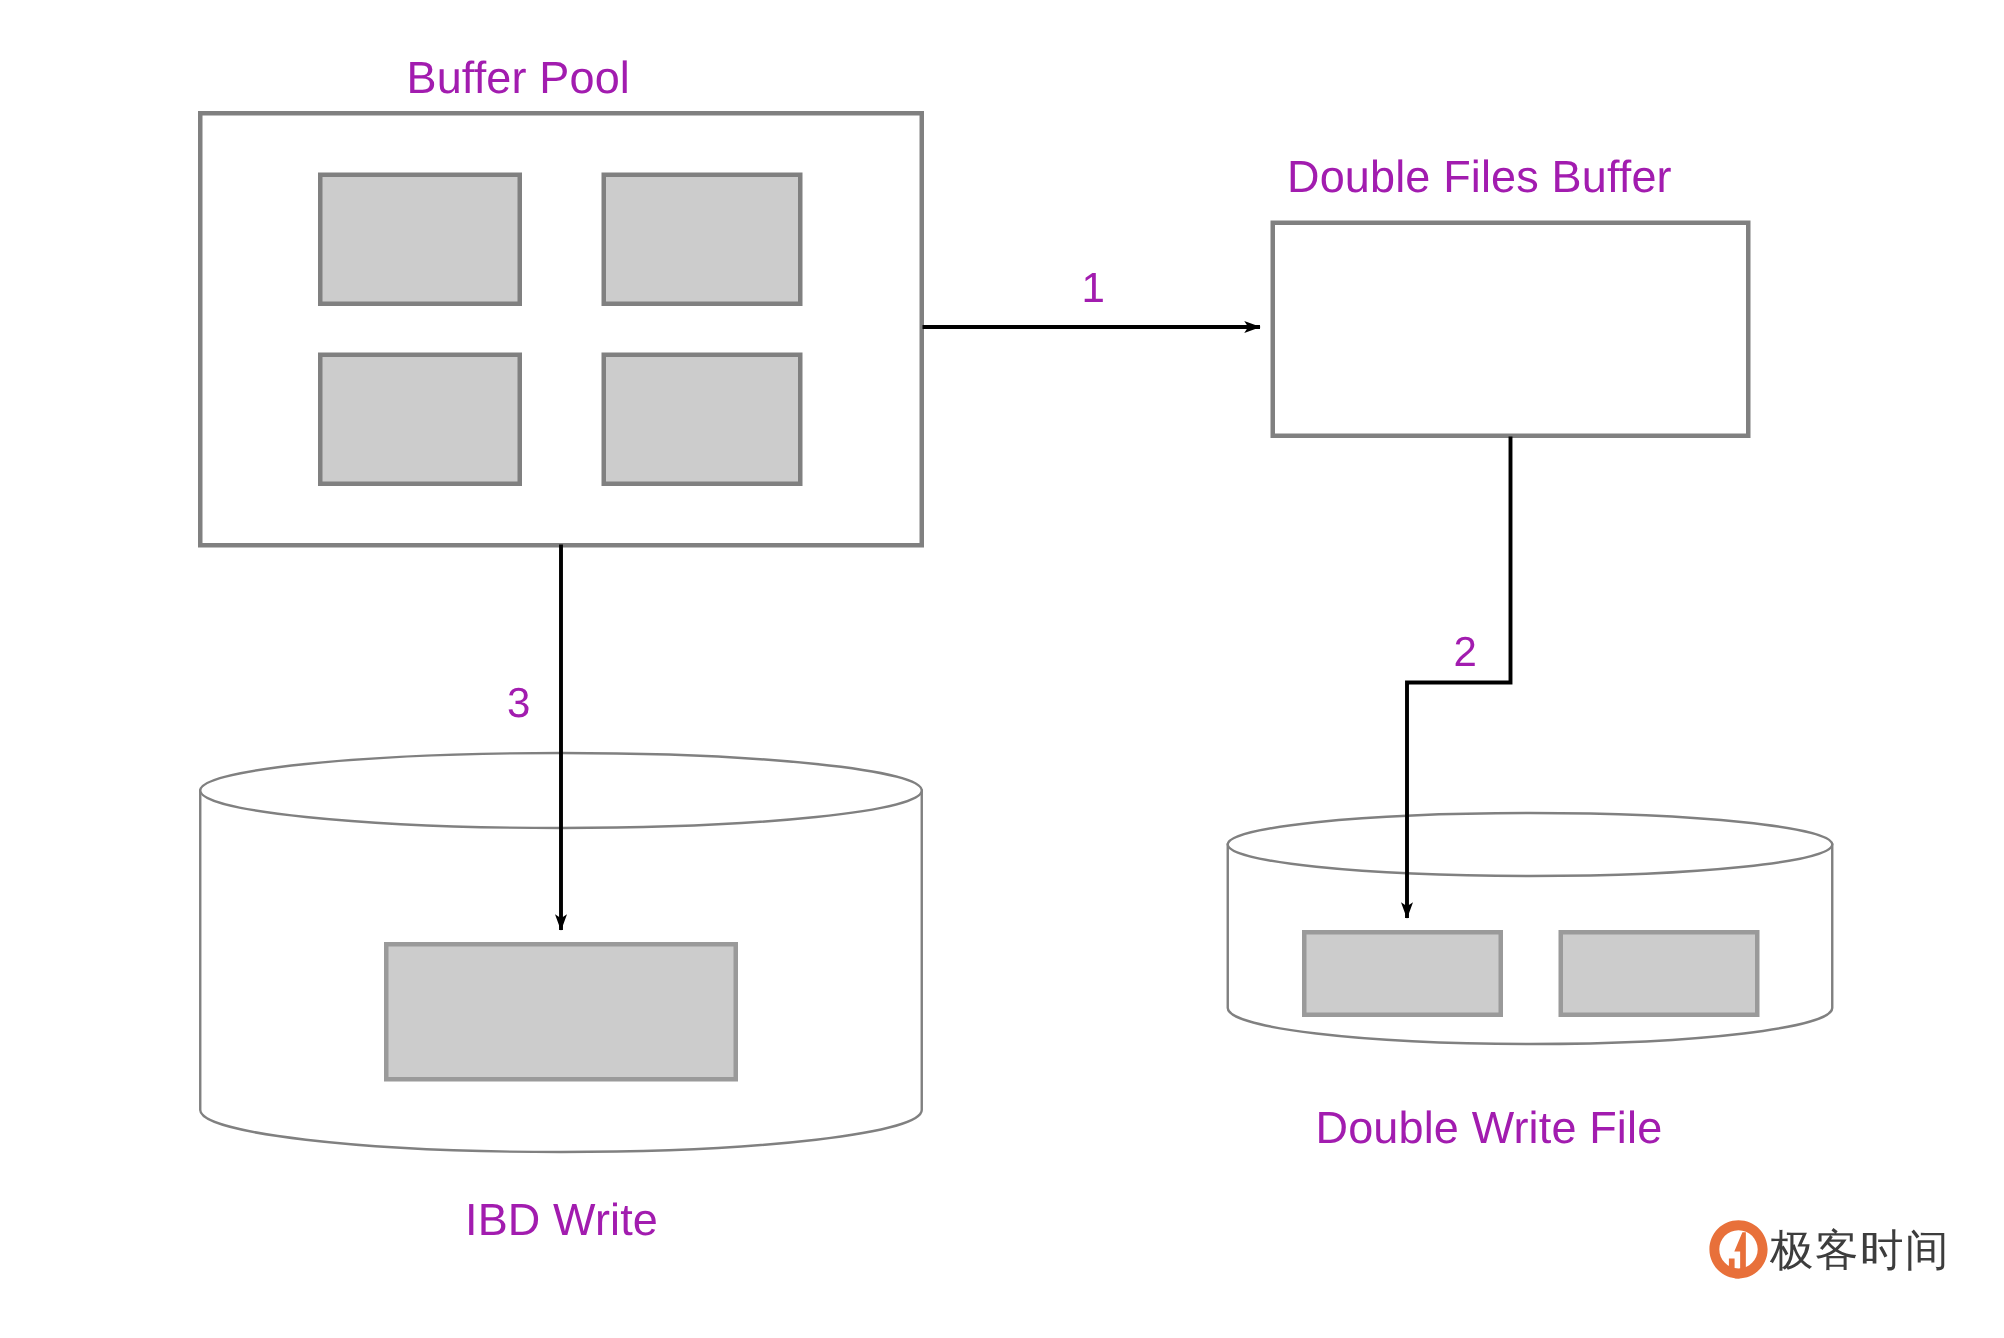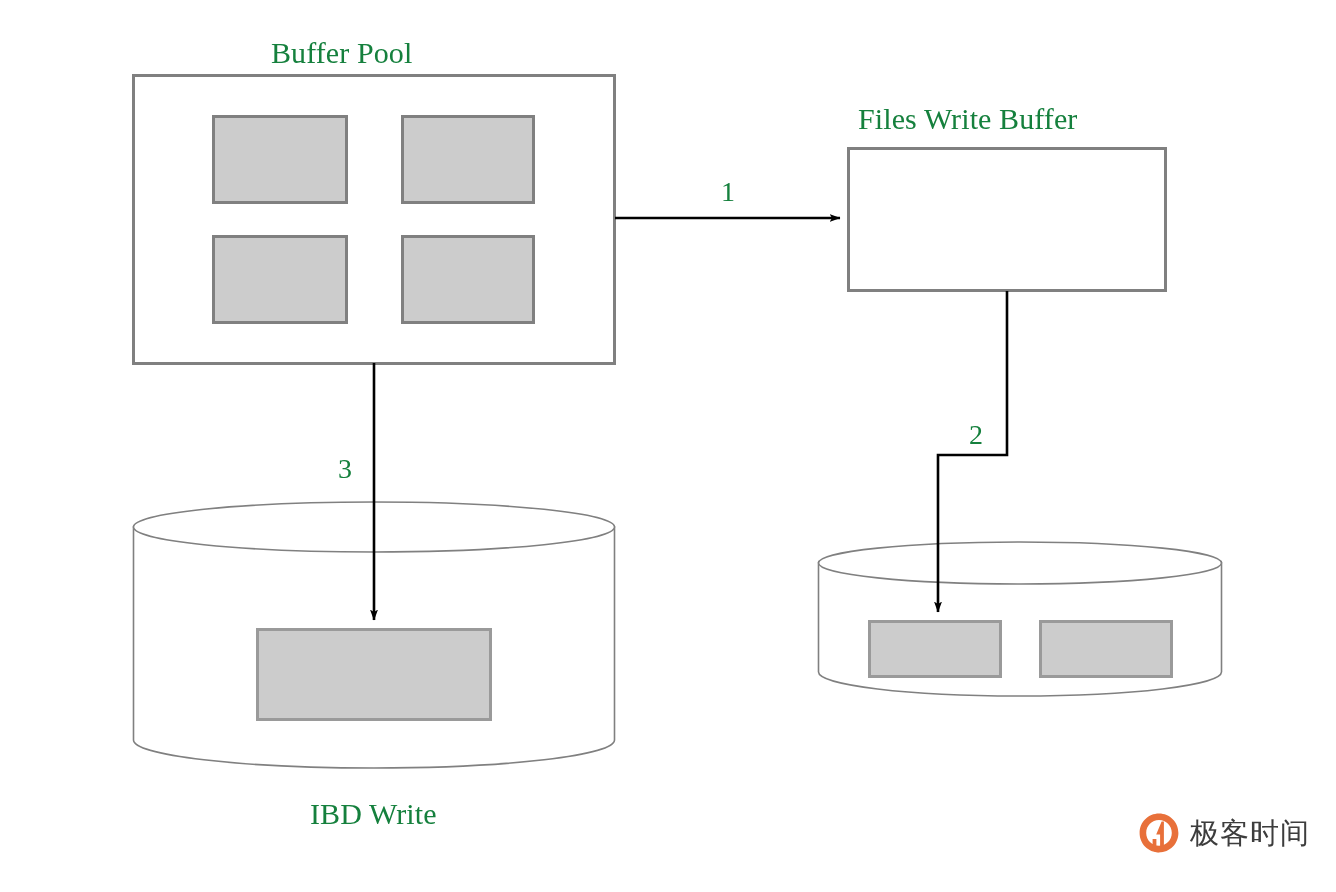--- a/index.html
+++ b/index.html
@@ -21,40 +21,39 @@
   }
   #diagram-svg {
     position: absolute;
     top: 0;
     left: 0;
     width: 1336px;
     height: 892px;
   }
   .diagram-label {
     position: absolute;
-    font-family: Liberation Serif, serif;
-    color: #15803d;
+    font-family: Liberation Sans, sans-serif;
+    color: #a21caf;
     white-space: nowrap;
     line-height: 1;
   }
   .title-label {
     font-size: 30px;
     letter-spacing: 0.1px;
   }
   .step-label {
     font-size: 28px;
     font-weight: 400;
   }
   .watermark {
     position: absolute;
     left: 1138px;
     top: 812px;
     display: flex;
     align-items: center;
-    gap: 10px;
   }
   .watermark-mark {
     width: 42px;
     height: 42px;
     position: relative;
     flex: 0 0 auto;
   }
   .watermark-text {
     font-family: "DejaVu Sans", sans-serif;
     font-size: 29px;
@@ -102,24 +101,25 @@
 
     <path d="M615,218 L840,218" fill="none" stroke="#000000" stroke-width="2.6" marker-end="url(#arrowhead)"></path>
 
     <path d="M374,363 L374,620" fill="none" stroke="#000000" stroke-width="2.6" marker-end="url(#arrowhead)"></path>
 
     <path d="M1007,291 L1007,455 L938,455 L938,612" fill="none" stroke="#000000" stroke-width="2.6" stroke-linejoin="miter" marker-end="url(#arrowhead)"></path>
   </svg>
 
   <div class="diagram-label title-label" style="left:271px; top:38px;">Buffer Pool</div>
 
-  <div class="diagram-label title-label" style="left:858px; top:104px;">Files Write Buffer</div>
+  <div class="diagram-label title-label" style="left:858px; top:104px;">Double Files Buffer</div>
 
   <div class="diagram-label title-label" style="left:310px; top:799px;">IBD Write</div>
 
+  <div class="diagram-label title-label" style="left:877px; top:738px;">Double Write File</div>
 
   <div class="diagram-label step-label" style="left:721px; top:178px;">1</div>
 
   <div class="diagram-label step-label" style="left:969px; top:421px;">2</div>
 
   <div class="diagram-label step-label" style="left:338px; top:455px;">3</div>
 
   <div class="watermark">
     <div class="watermark-mark">
       <svg viewBox="0 0 42 42" width="42" height="42" xmlns="http://www.w3.org/2000/svg">

